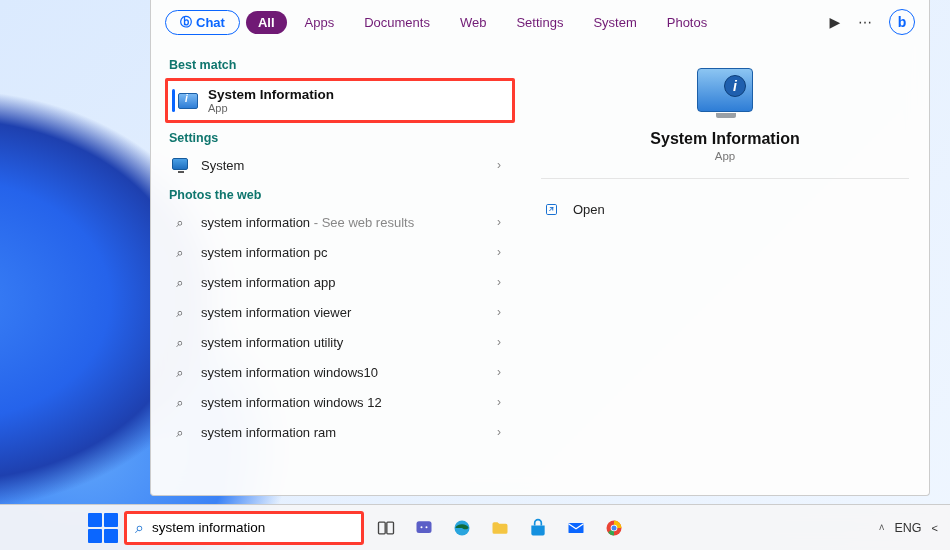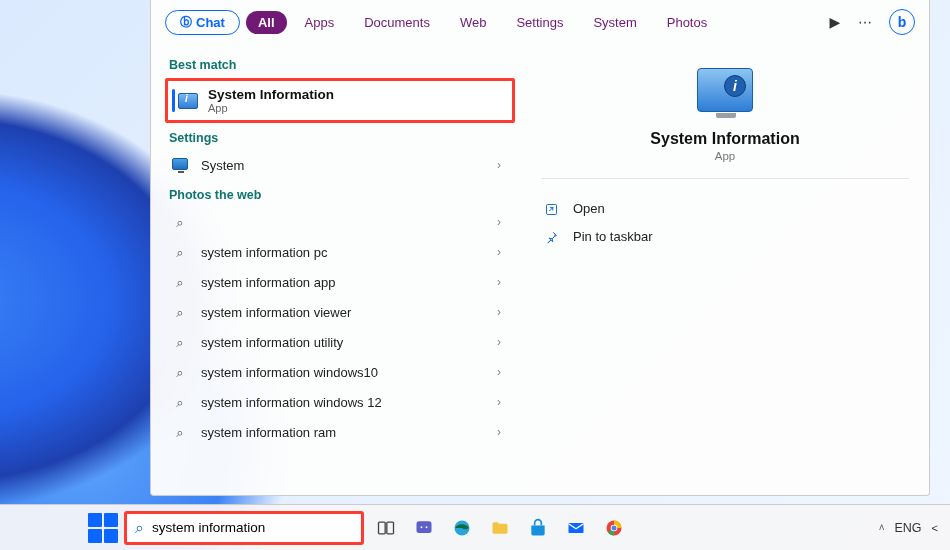--- a/index.html
+++ b/index.html
@@ -80,21 +80,21 @@
     border:1px solid #1b5fa8; border-radius:4px; position:relative; margin-top:6px;
   }
   .right .bigicon::before{content:""; position:absolute; left:18px; top:44px; width:20px; height:5px; background:#9aa0a6; border-radius:0 0 2px 2px;}
   .right .bigicon .i {
     position:absolute; right:6px; top:6px; width:22px; height:22px; background:#1f5fae; border:1px solid #0d3f7a; border-radius:50%;
     color:#fff; font-style:italic; font-weight:700; font-size:14px; text-align:center; line-height:20px;
   }
   .right h2 { margin-top: 18px; font-size: 16px; font-weight:600; color:#111; }
   .right .sub { font-size: 11.5px; color:#777; margin-top:2px; }
   .right .divider { width:100%; height:1px; background:#e5e5e5; margin:16px 0; }
-  .action { display:flex; gap:14px; width:100%; padding:6px 2px; font-size:13px; color:#222; cursor:pointer; }
+  .action { display:flex; align-items:center; gap:14px; width:100%; padding:6px 2px; font-size:13px; color:#222; cursor:pointer; }
   .aicon { width:16px; height:16px; display:inline-flex; align-items:center; justify-content:center; }
   .aicon svg { width:15px; height:15px; stroke:#1971d2; stroke-width:1.6; fill:none; }
   
   .taskbar {
     position:absolute; left:0; right:0; bottom:0; height:46px;
     background: rgba(245,246,248,0.95); border-top:1px solid #ccc;
     display:flex; align-items:center; padding: 0 12px; gap:6px;
     backdrop-filter: blur(10px);
   }
   .start {
@@ -152,20 +152,21 @@
       <div class="row">
         <span class="ricon"><span class="monitor-icon"></span></span>
         <span class="label">System</span>
         <span class="chev">›</span>
       </div>
 
       <div class="section-title">Photos the web</div>
 
       <div class="row">
         <span class="ricon">⌕</span>
+        <span class="label"><span>system information</span><b></b><span class="hint"> - See web results</span></span>
         <span class="chev">›</span>
       </div>
       <div class="row">
         <span class="ricon">⌕</span>
         <span class="label"><span>system information </span><b>pc</b><span class="hint"></span></span>
         <span class="chev">›</span>
       </div>
       <div class="row">
         <span class="ricon">⌕</span>
         <span class="label"><span>system information </span><b>app</b><span class="hint"></span></span>
@@ -208,28 +209,20 @@
 
       <div class="action">
         <span class="aicon">
             <svg viewBox="0 0 24 24">
               <rect x="4" y="4" width="16" height="16" rx="2"></rect>
               <path d="M9 14l5-5M14 9h-4m4 0v4" stroke-linecap="round"></path>
             </svg>
           </span>
         <span>Open</span>
       </div>
-      <div class="action">
-        <span class="aicon">
-            <svg viewBox="0 0 24 24">
-              <path d="M15 4l5 5-3 1-4 4 1 5-3-3-5 5 5-5-3-3 5 1 4-4 1-3-3-3z" stroke-linejoin="round"></path>
-            </svg>
-          </span>
-        <span>Pin to taskbar</span>
-      </div>
     </div>
   </div>
 </div>
 
 <div class="taskbar">
   <div style="flex:0 0 70px"></div>
   <div class="start">
       <div></div>
       <div></div>
       <div></div>

